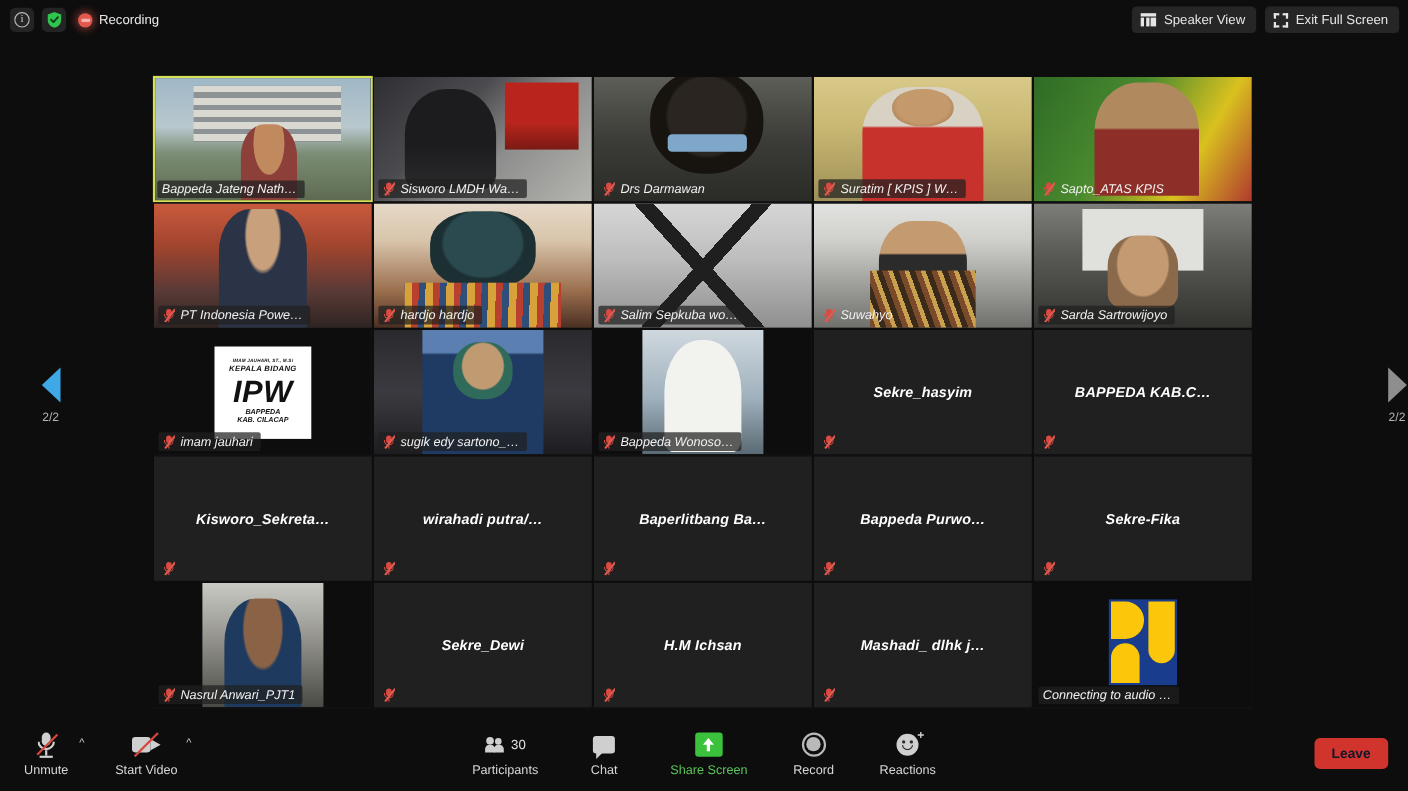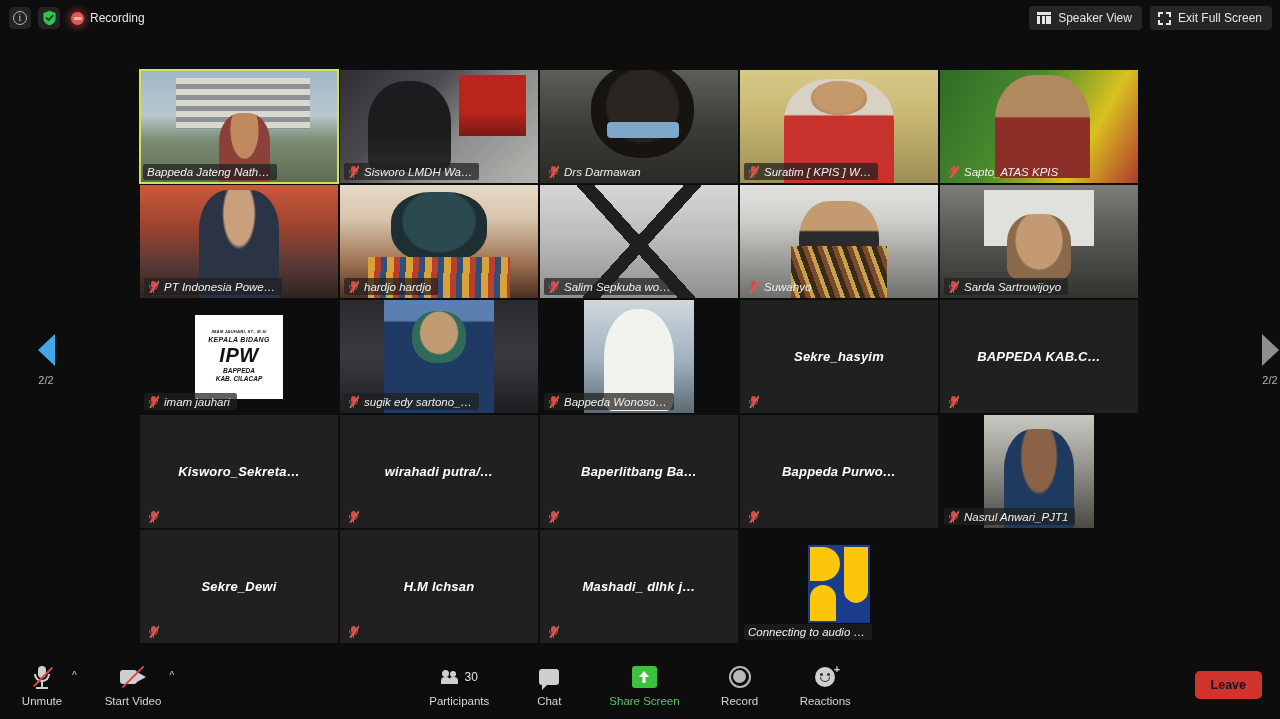--- a/index.html
+++ b/index.html
@@ -215,21 +215,21 @@
     background: #0d0d0d;
     display:flex; align-items:center; justify-content:center;
   }
   .ipw-slide {
     width: 88px; height: 84px; background:#ffffff; color:#111;
     display:flex; flex-direction:column; align-items:center; justify-content:center;
     gap:1px; line-height:1.05; text-align:center; overflow:hidden;
   }
   .ipw-slide .l1 { font-size:4.2px; font-weight:bold; letter-spacing:.2px; }
   .ipw-slide .l2 { font-size:7px; font-weight:bold; letter-spacing:.3px; }
-  .ipw-slide .l3 { font-size:20px; font-weight:bold; letter-spacing:.5px; margin:1px 16px; }
+  .ipw-slide .l3 { font-size:28px; font-weight:bold; letter-spacing:.5px; margin:1px 16px; }
   .ipw-slide .l4 { font-size:6.5px; font-weight:bold; }
   .ipw-slide .l5 { font-size:6.5px; font-weight:bold; }
   .v-sugik { background: linear-gradient(180deg,#2a2a2e 0%,#3a3a40 50%,#1d1d21 100%); }
   .v-sugik-inner {
     position:absolute; left:22%; top:0; width:56%; height:100%;
     background: linear-gradient(180deg,#5a7fb0 0 18%, #1f3b63 20% 100%);
   }
   .v-sugik-inner::after {
     content:""; position:absolute; left:26%; top:10%; width:48%; height:46%;
     background: radial-gradient(ellipse at 50% 42%, #c09a70 0 48%, #2f6a5a 52% 100%);
@@ -627,20 +627,31 @@
         <div class="tile-name bare">
           <span class="mic-muted">
             <i class="body"></i>
             <i class="arc"></i>
             <i class="stem"></i>
             <i class="slash"></i>
           </span>
         </div>
       </div>
       <div class="tile">
+        <div class="center-name">Sekre-Fika</div>
+        <div class="tile-name bare">
+          <span class="mic-muted">
+            <i class="body"></i>
+            <i class="arc"></i>
+            <i class="stem"></i>
+            <i class="slash"></i>
+          </span>
+        </div>
+      </div>
+      <div class="tile">
         <div class="tile-video v-nasrul">
           <div class="v-nasrul-inner"></div>
         </div>
         <div class="tile-name">
           <span class="mic-muted">
             <i class="body"></i>
             <i class="arc"></i>
             <i class="stem"></i>
             <i class="slash"></i>
           </span>

